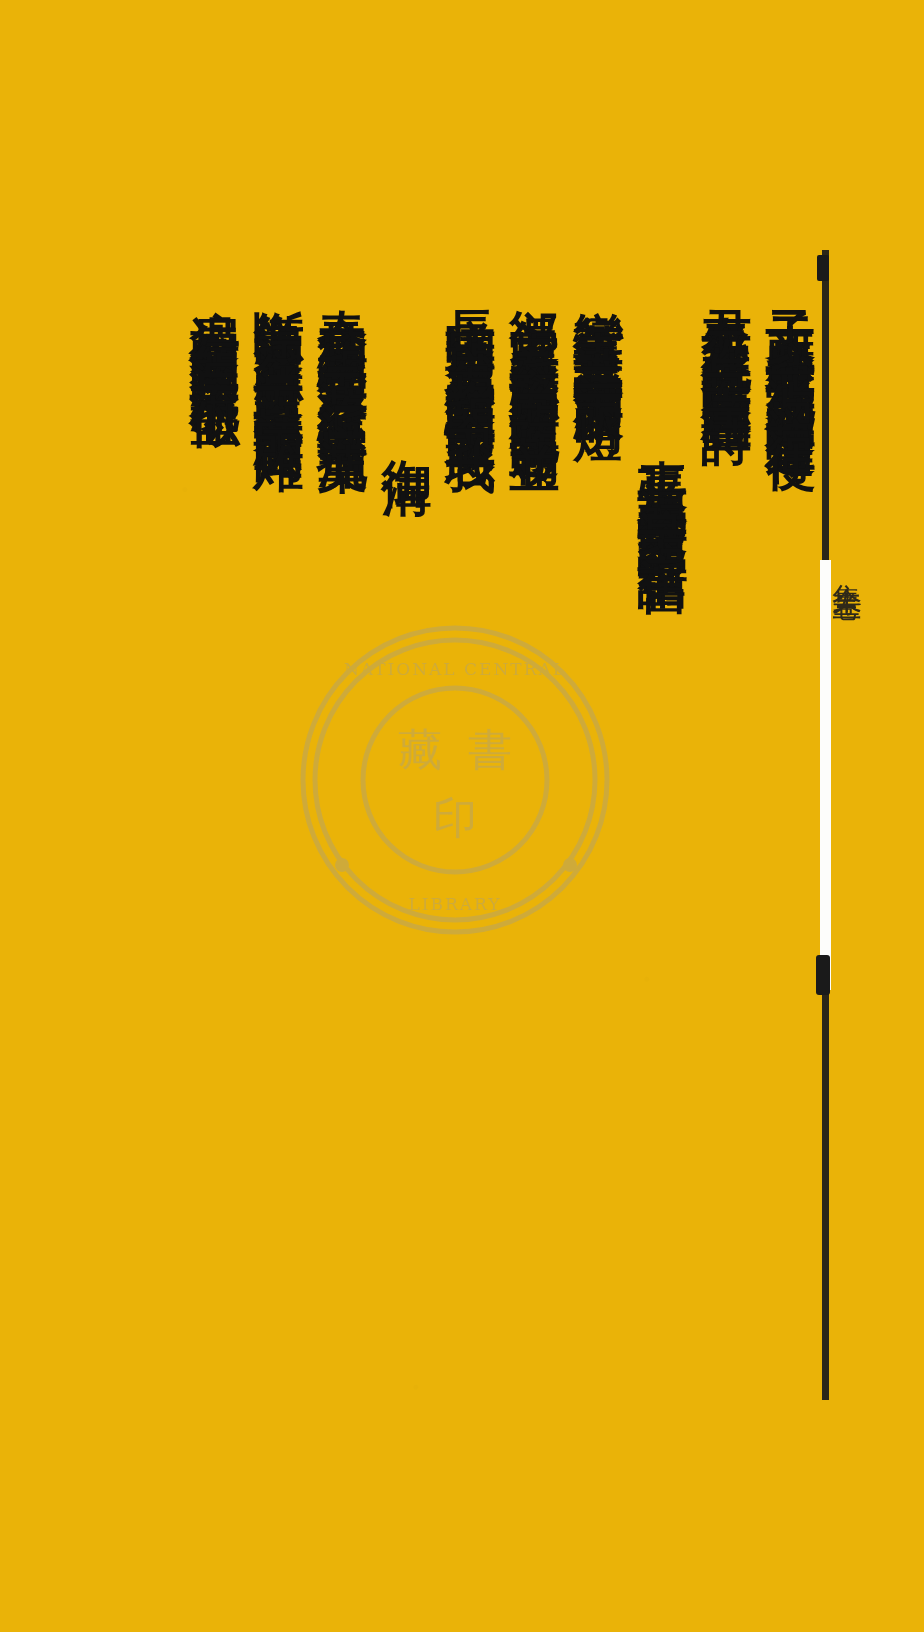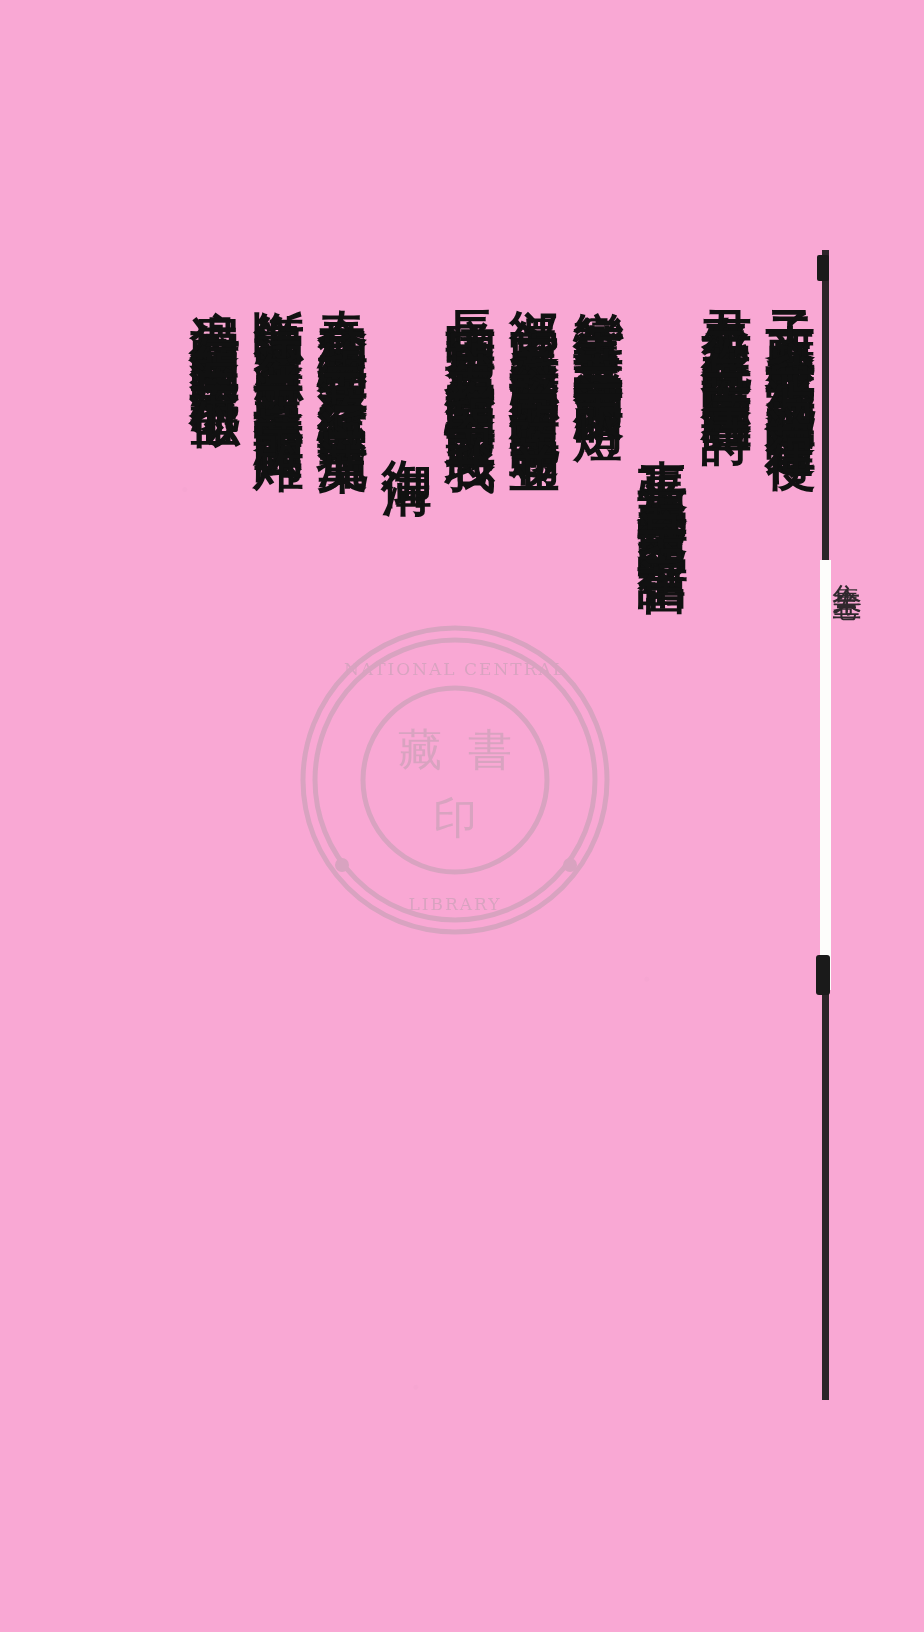--- a/index.html
+++ b/index.html
@@ -11,21 +11,21 @@
     width: 924px;
     height: 1632px;
     overflow: hidden;
     font-family: "DejaVu Serif", serif;
   }
 
   #page {
     position: relative;
     width: 924px;
     height: 1632px;
-    background: #f9a8d4;
+    background: #eab308;
     overflow: hidden;
   }
 
   
   #paper-texture {
     position: absolute;
     inset: 0;
     background:
       radial-gradient(circle at 20% 30%, rgba(0,0,0,0.012) 0 2px, transparent 3px),
       radial-gradient(circle at 70% 60%, rgba(0,0,0,0.010) 0 2px, transparent 3px),

